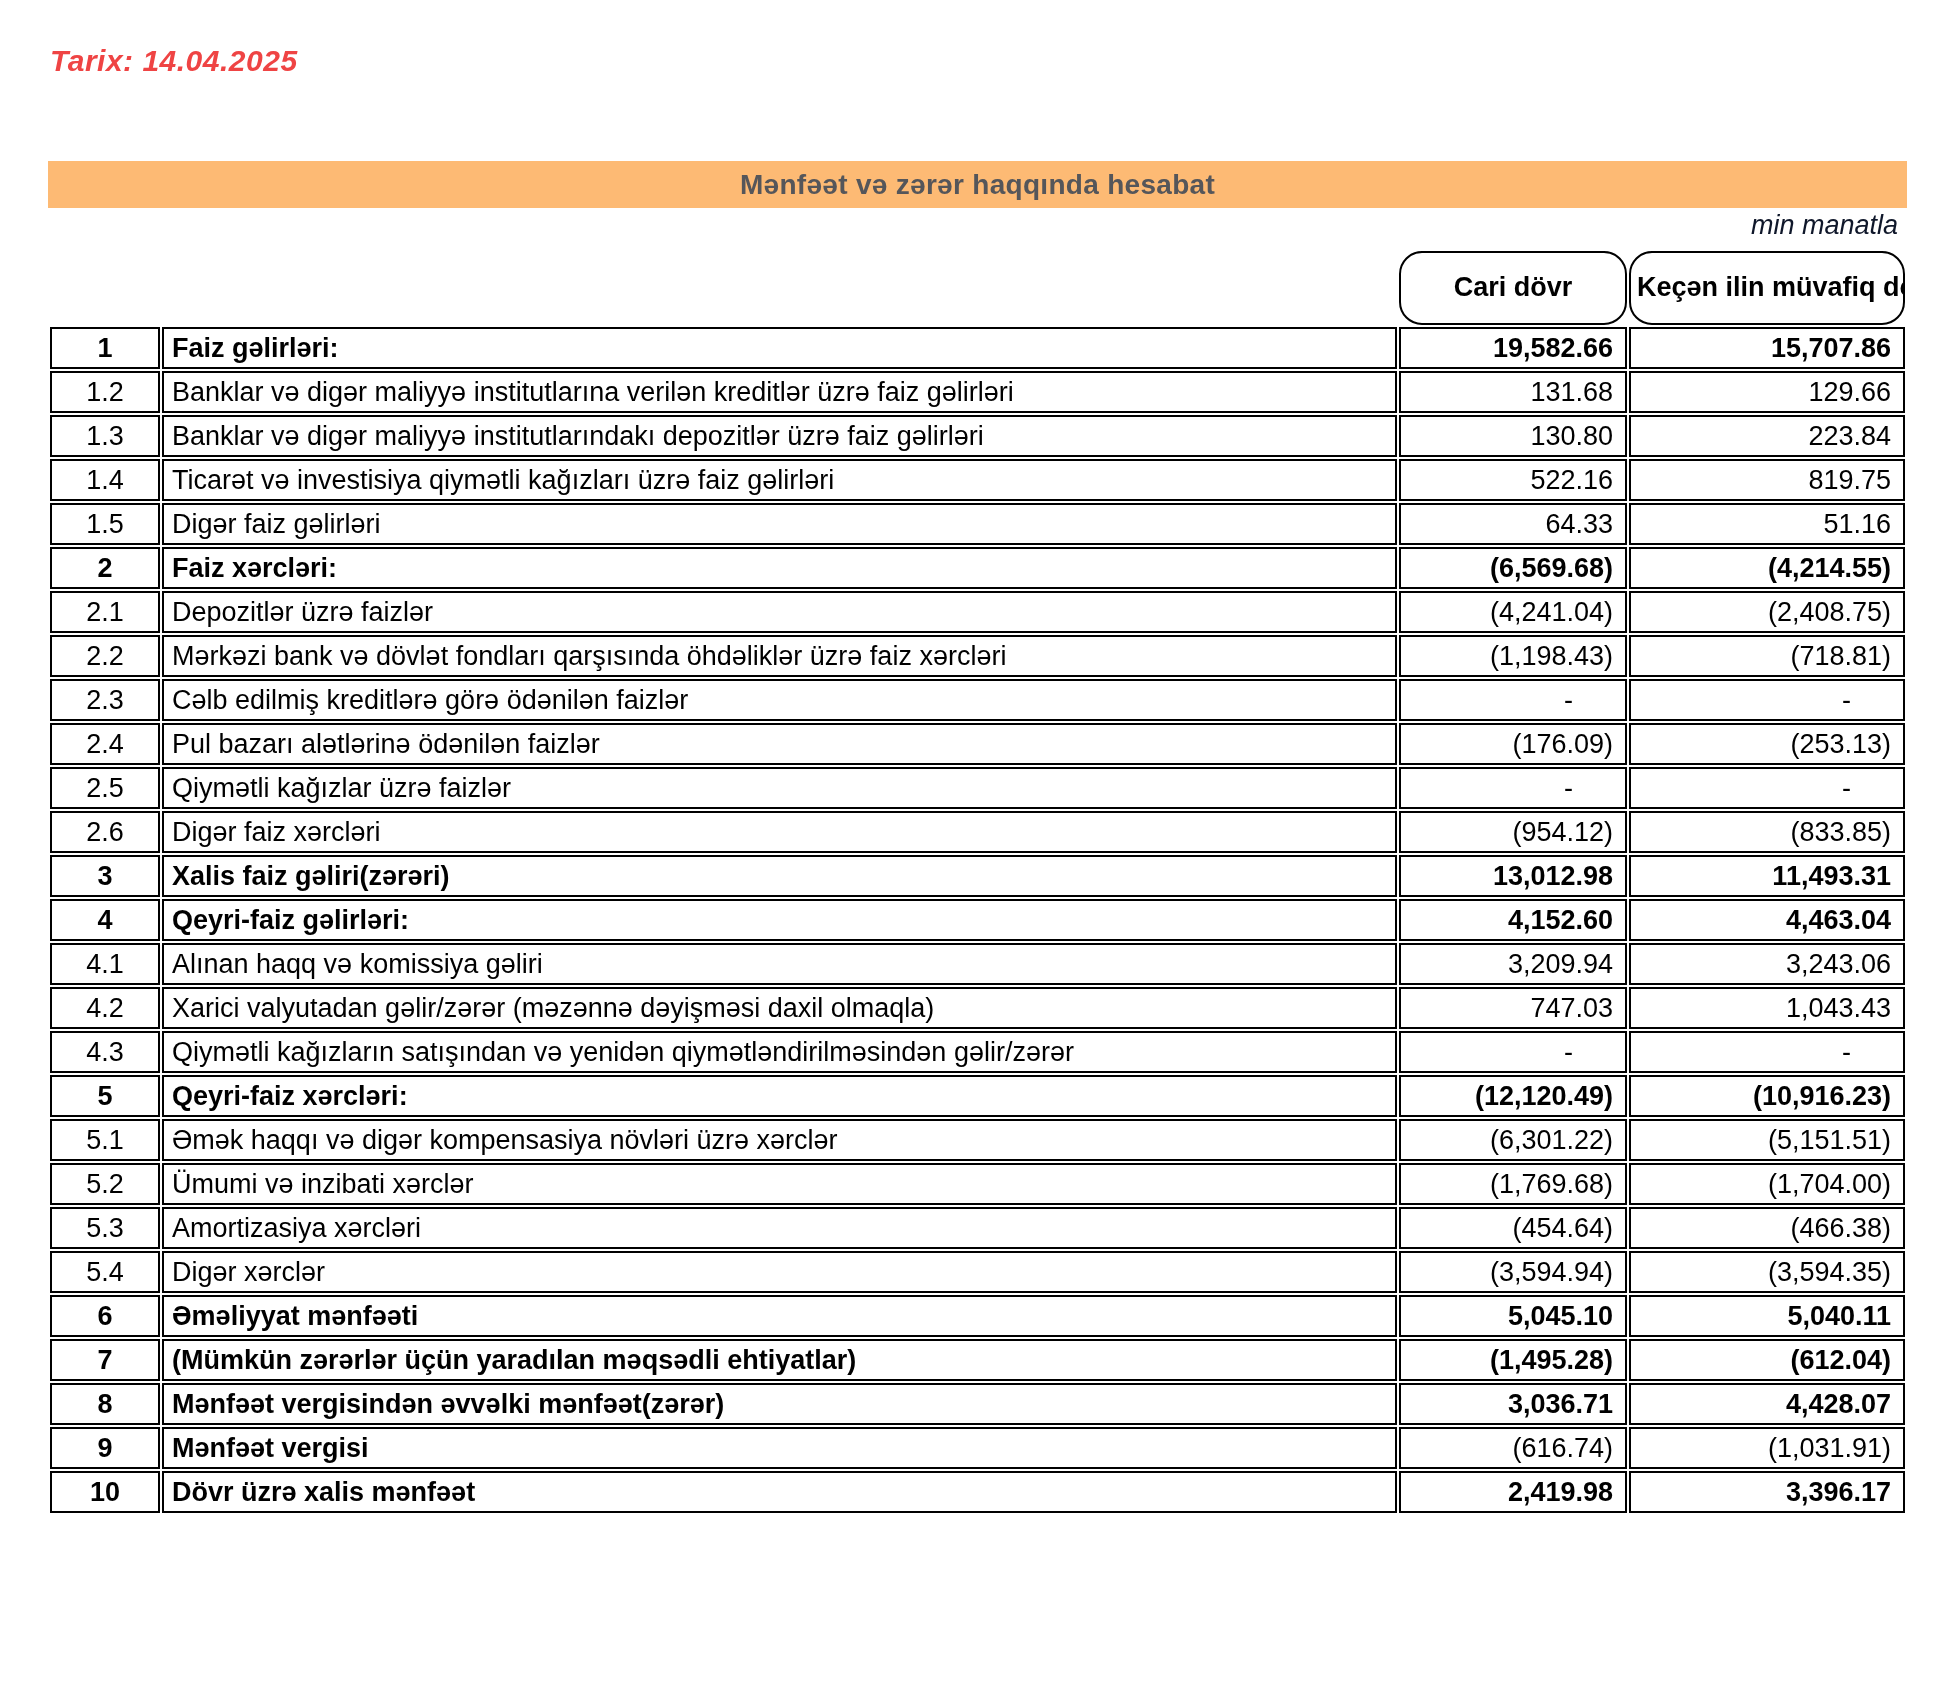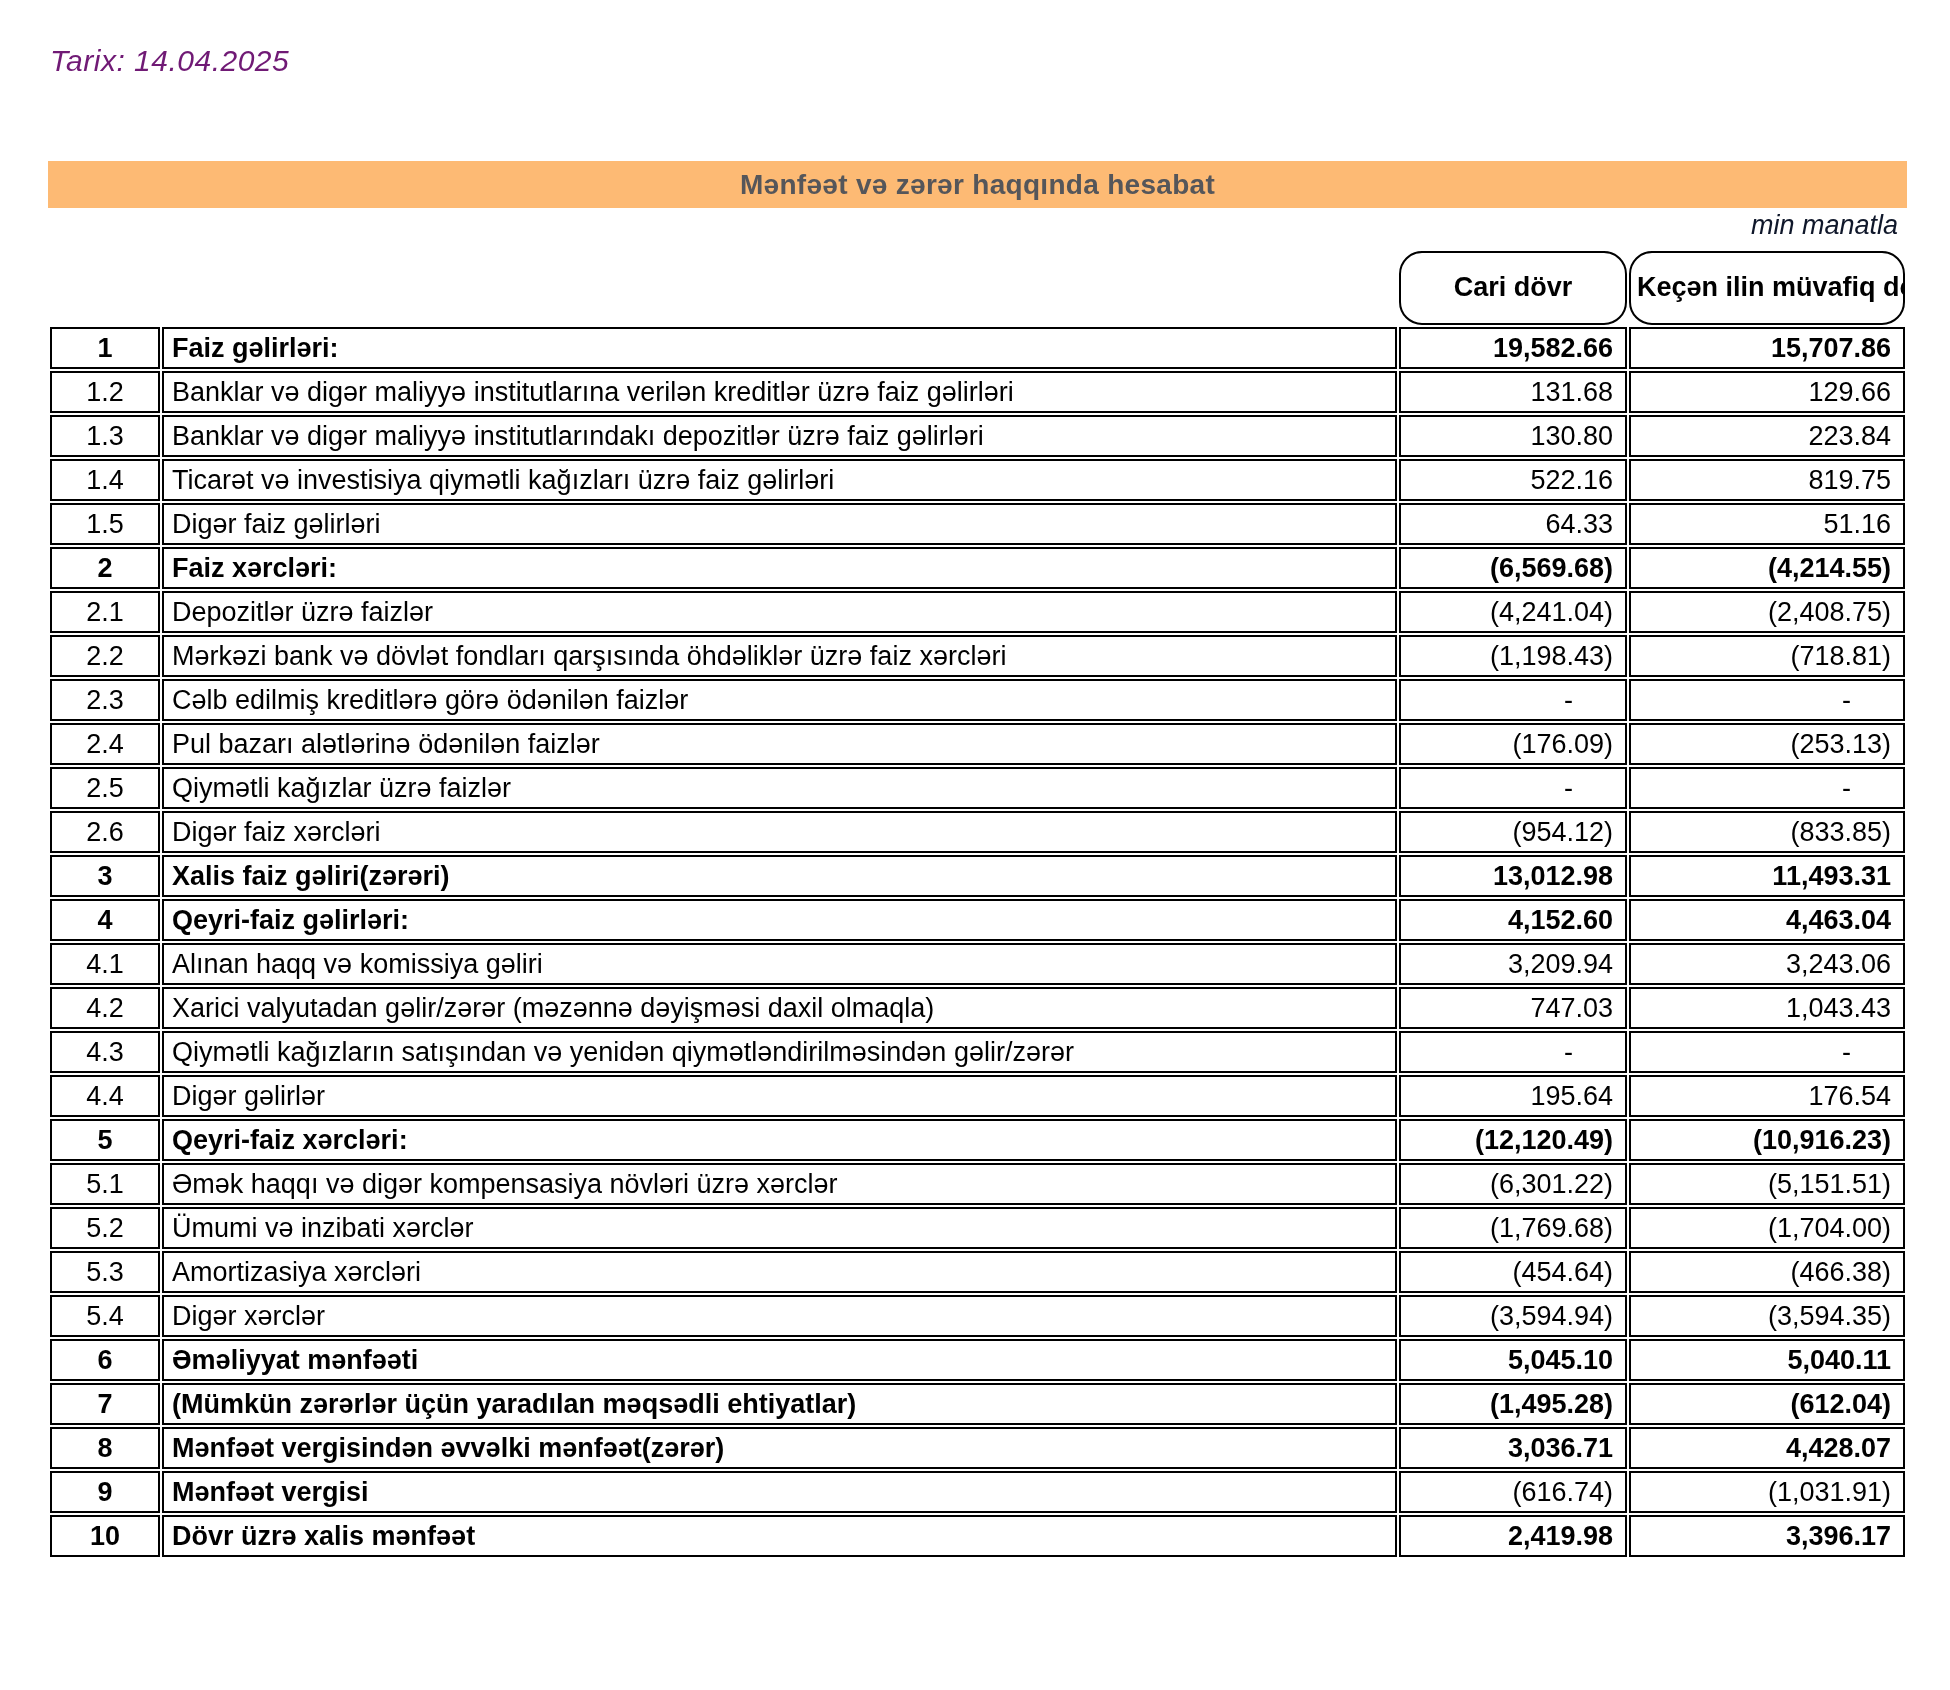--- a/index.html
+++ b/index.html
@@ -11,22 +11,23 @@
     height: 1690px;
     background: #ffffff;
     overflow: hidden;
   }
   .date {
     position: absolute;
     top: 44px;
     left: 50px;
     font-size: 30px;
     font-style: italic;
-    color: #701a75;
+    color: #ef4444;
     letter-spacing: 0.5px;
+    font-weight: bold;
   }
   .title-bar {
     position: absolute;
     top: 161px;
     left: 48px;
     width: 1859px;
     height: 47px;
     background: #FBB116;
     display: flex;
     align-items: center;
@@ -223,26 +224,20 @@
       <td class="c-num">1,043.43</td>
     </tr>
 
     <tr>
       <td class="c-no">4.3</td>
       <td class="c-label">Qiymətli kağızların satışından və yenidən qiymətləndirilməsindən gəlir/zərər</td>
       <td class="c-num dash">-</td>
       <td class="c-num dash">-</td>
     </tr>
 
-    <tr>
-      <td class="c-no">4.4</td>
-      <td class="c-label">Digər gəlirlər</td>
-      <td class="c-num">195.64</td>
-      <td class="c-num">176.54</td>
-    </tr>
 
     <tr>
       <td class="c-no b">5</td>
       <td class="c-label b">Qeyri-faiz xərcləri:</td>
       <td class="c-num b">(12,120.49)</td>
       <td class="c-num b">(10,916.23)</td>
     </tr>
 
     <tr>
       <td class="c-no">5.1</td>

